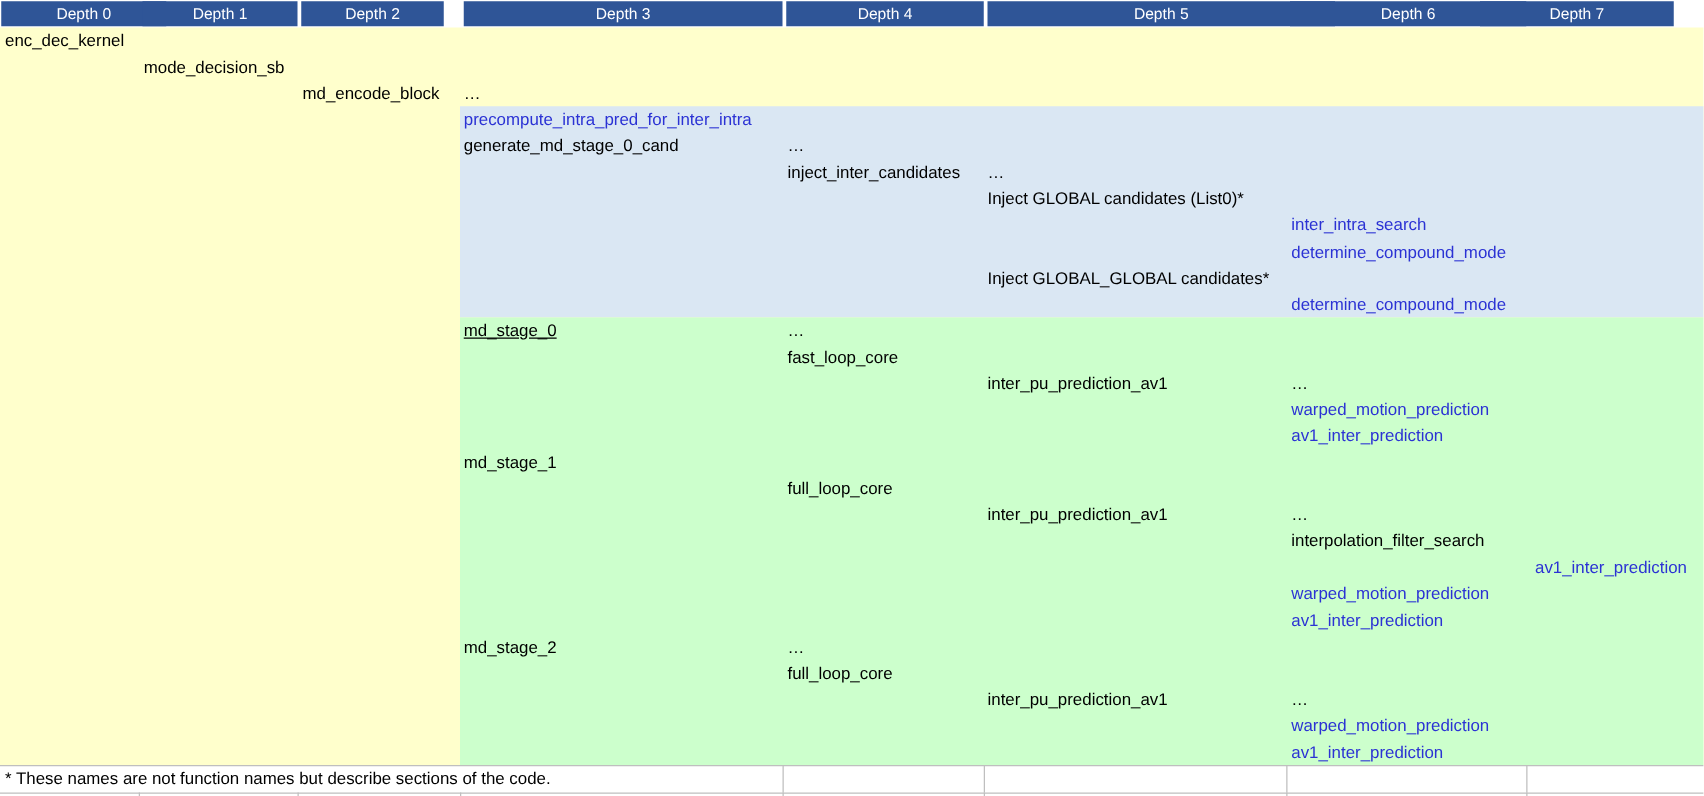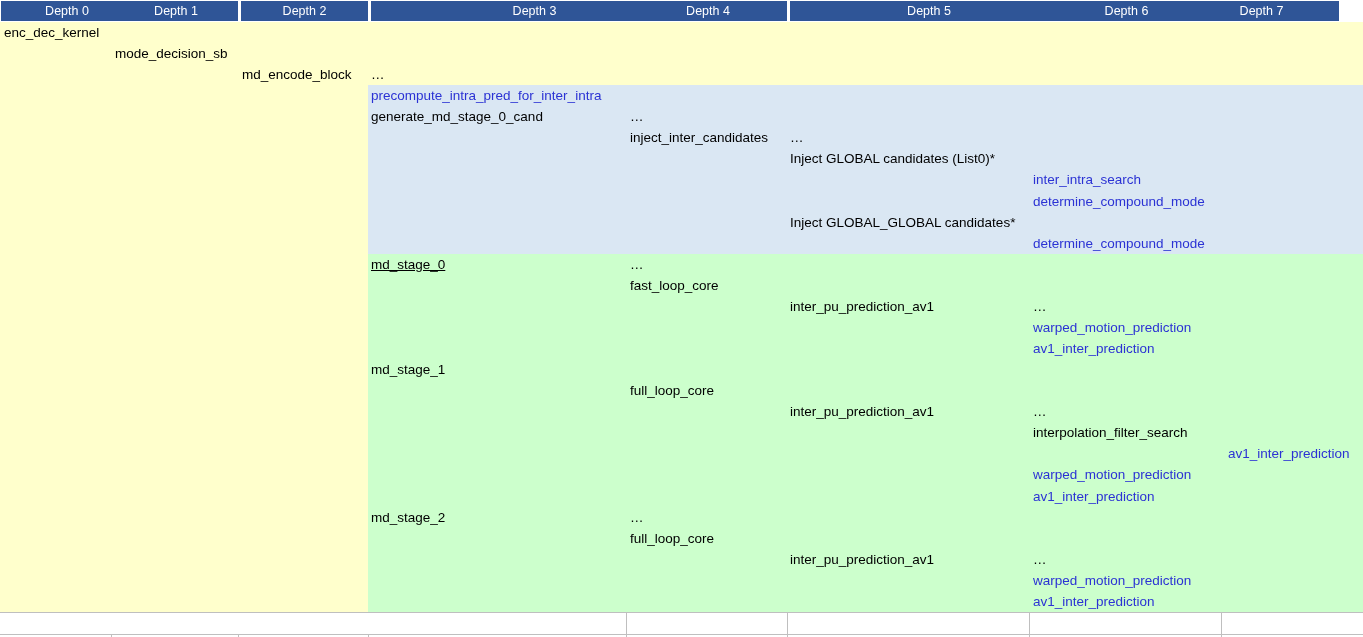--- a/index.html
+++ b/index.html
@@ -36,22 +36,22 @@
   .vline { position:absolute; width:1px; background:#BFBFBF; }
 </style>
 </head>
 <body>
 
 <div class="sheet">
 
   <div>
     <div class="hcell" style="left:1px;    width:132px;">Depth 0</div>
     <div class="hcell" style="left:114px;  width:124px;">Depth 1</div>
-    <div class="hcell" style="left:241px;  width:127px;">Depth 2</div>
-    <div class="hcell" style="left:371px;  width:255px;padding-left:36px;">Depth 3</div>
+    <div class="hcell" style="left:241px;  width:114px;">Depth 2</div>
+    <div class="hcell" style="left:371px;  width:255px;">Depth 3</div>
     <div class="hcell" style="left:629px;  width:158px;">Depth 4</div>
     <div class="hcell" style="left:790px;  width:278px;">Depth 5</div>
     <div class="hcell" style="left:1032px; width:189px;">Depth 6</div>
     <div class="hcell" style="left:1184px; width:155px;">Depth 7</div>
   </div>
 
   <div class="region region-yellow"></div>
   <div class="region region-blue"></div>
   <div class="region region-green"></div>
 
@@ -144,20 +144,21 @@
       </div>
       <div class="row" style="top: 569.846px;">
         <span class="ct link" style="left: 1033px;">warped_motion_prediction</span>
       </div>
       <div class="row" style="top: 590.917px;">
         <span class="ct link" style="left: 1033px;">av1_inter_prediction</span>
       </div>
     </div>
 
   <div class="hline" style="top:612px;"></div>
+  <div class="footer-note">* These names are not function names but describe sections of the code.</div>
   <div class="vline" style="left:626px;  top:612px; height:22px;"></div>
   <div class="vline" style="left:787px;  top:612px; height:22px;"></div>
   <div class="vline" style="left:1029px; top:612px; height:22px;"></div>
   <div class="vline" style="left:1221px; top:612px; height:22px;"></div>
   <div class="hline" style="top:634px;"></div>
 
   <div class="vline" style="left:111px;  top:634px; height:3px;"></div>
   <div class="vline" style="left:238px;  top:634px; height:3px;"></div>
   <div class="vline" style="left:368px;  top:634px; height:3px;"></div>
   <div class="vline" style="left:626px;  top:634px; height:3px;"></div>

